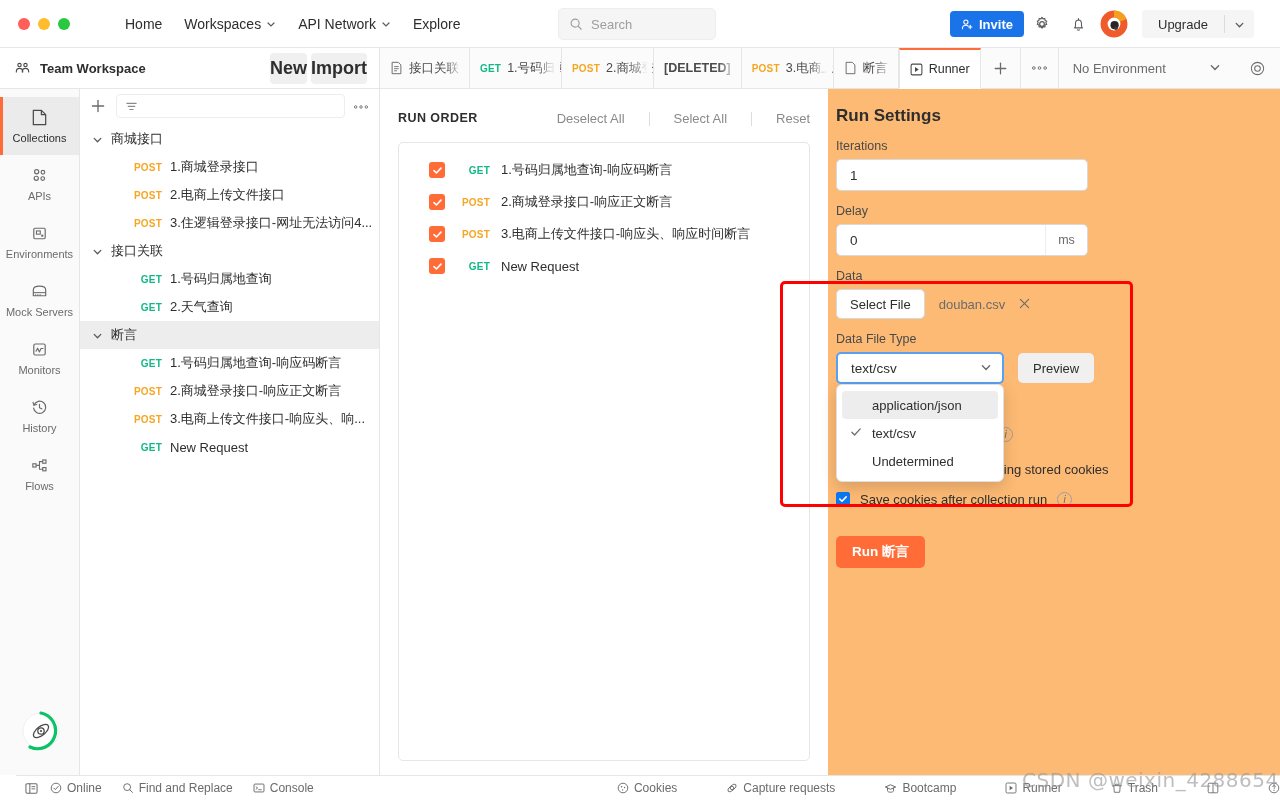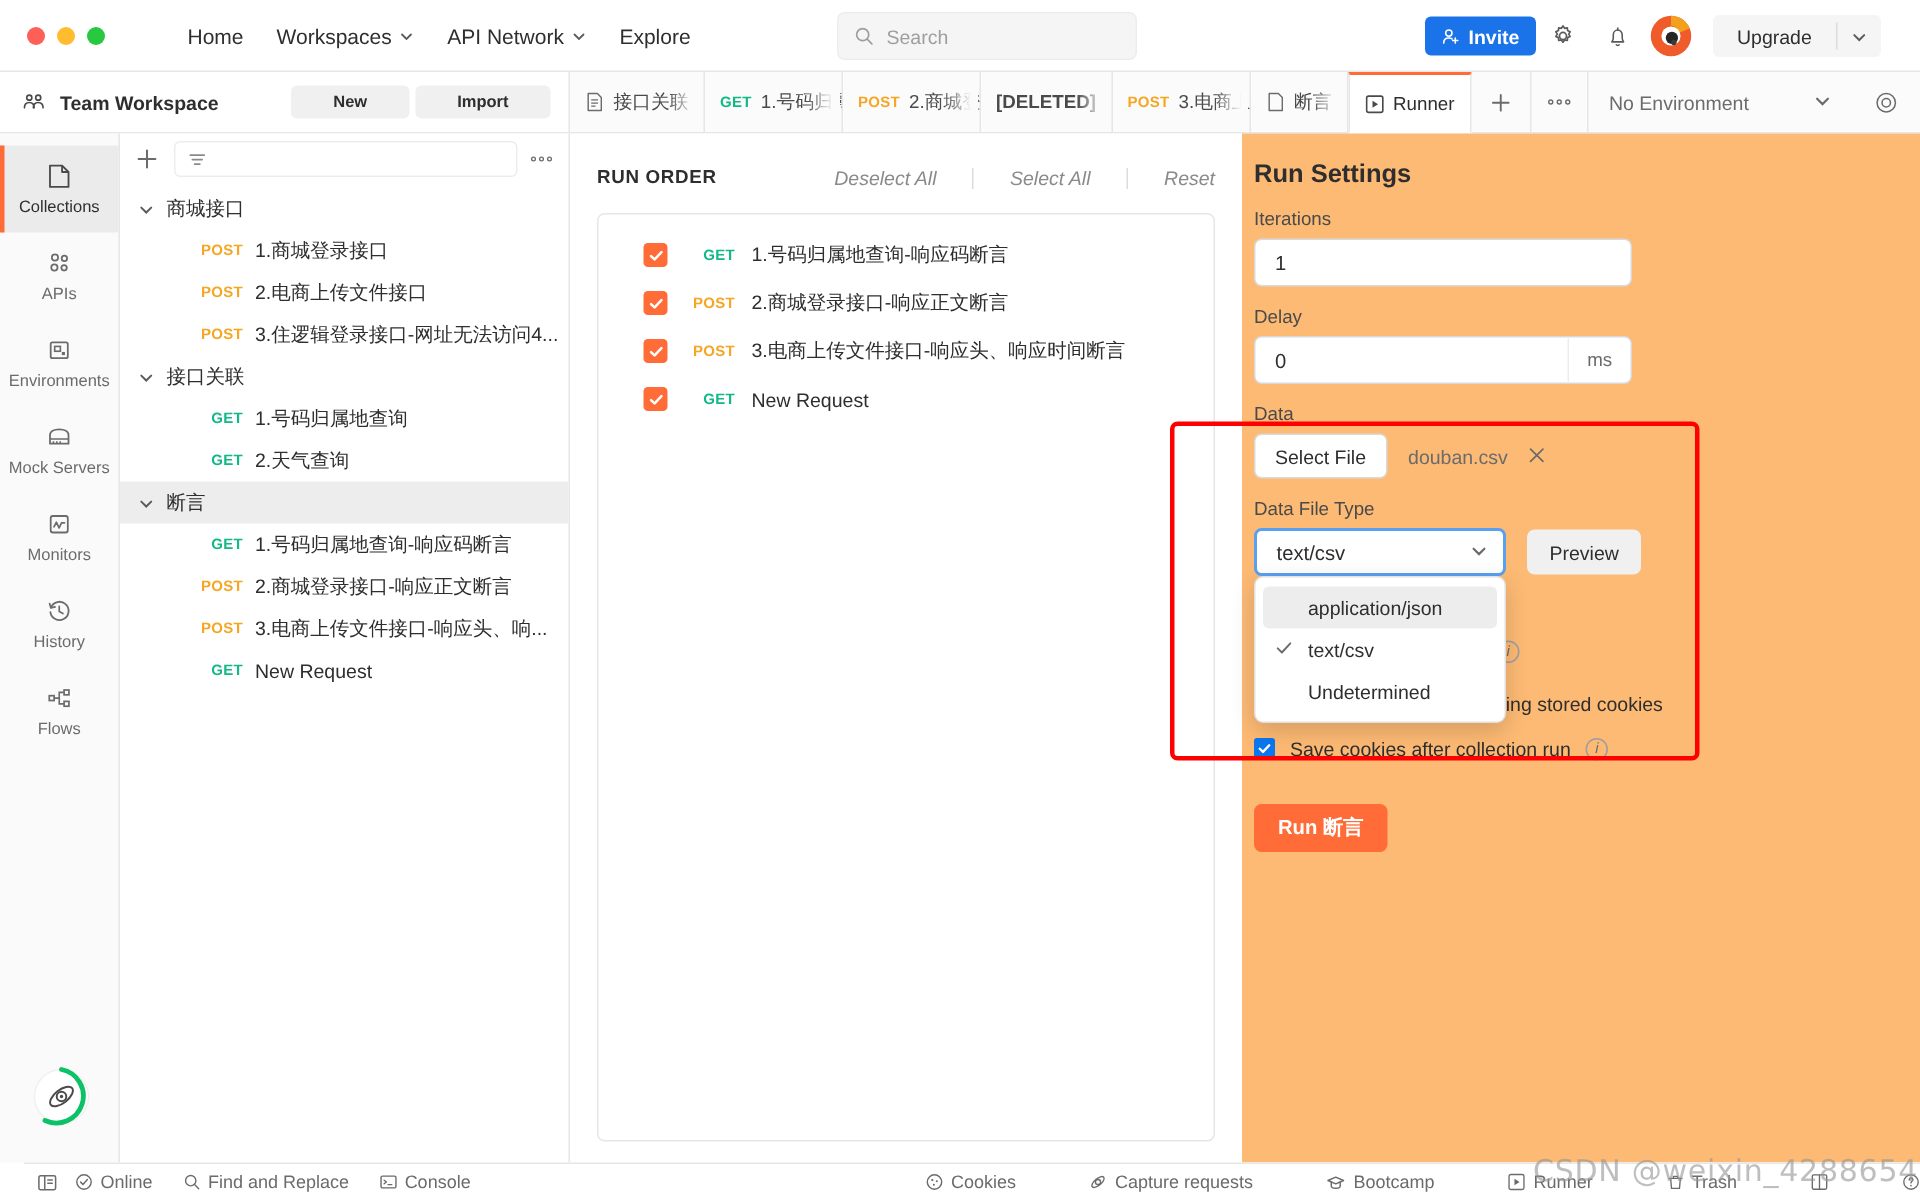--- a/index.html
+++ b/index.html
@@ -23,21 +23,21 @@
   .traffic { display: flex; gap: 8px; padding-left: 18px; }
   .traffic i { width: 12px; height: 12px; border-radius: 50%; display: block; }
   .nav-links { display: flex; align-items: center; gap: 0px; margin-left: 44px; }
   .nav-item {
     display: flex; align-items: center; gap: 5px;
     padding: 6px 11px; font-size: 14px; color: #2e2e2e; cursor: pointer;
     border-radius: 4px; white-space: nowrap;
   }
   .chev-svg { display: block; }
   .searchbox {
-    position: absolute; left: 558px; top: 8px; width: 200px; height: 32px;
+    position: absolute; left: 558px; top: 8px; width: 158px; height: 32px;
     background: #f5f5f5; border: 1px solid #ededed; border-radius: 5px;
     display: flex; align-items: center; gap: 8px; padding: 0 10px; cursor: text;
   }
   .searchbox .ph { color: #9e9e9e; font-size: 13px; }
   .invite-btn {
     position: absolute; left: 950px; top: 11px; height: 26px;
     background: #1a73e8; color: #fff; border-radius: 4px;
     display: flex; align-items: center; gap: 5px; padding: 0 11px;
     font-size: 13px; font-weight: 600; cursor: pointer;
   }
@@ -59,22 +59,22 @@
 
   
   .wsbar {
     position: absolute; top: 48px; left: 0; width: 380px; height: 41px;
     border-bottom: 1px solid #e6e6e6; border-right: 1px solid #e6e6e6;
     background: #fff; display: flex; align-items: center; padding-left: 14px;
   }
   .ws-title { font-size: 13px; font-weight: 700; color: #2e2e2e; margin-left: 9px; }
   .ws-btns { margin-left: auto; display: flex; gap: 4px; padding-right: 12px; }
   .ws-btn {
-    background: #f0f0f0; border-radius: 4px; padding: 5px 28px;
-    font-size: 11px; font-weight: 700; color: #2e2e2e; cursor: pointer;
+    background: #f0f0f0; border-radius: 4px; padding: 5px 0;
+    font-size: 18px; font-weight: 700; color: #2e2e2e; cursor: pointer;
   }
 
   
   .tabstrip {
     position: absolute; top: 48px; left: 380px; width: 900px; height: 41px;
     background: #fbfbfb; border-bottom: 1px solid #e6e6e6;
     display: flex; align-items: stretch;
   }
   .tab {
     display: flex; align-items: center; gap: 6px;
@@ -150,21 +150,21 @@
   }
   .tree-req .verb { width: 30px; text-align: right; flex: none; }
 
   
   .runorder {
     position: absolute; top: 89px; left: 380px; width: 448px; height: 686px;
     background: #fff; padding: 18px 18px 0 18px;
   }
   .ro-head { display: flex; align-items: center; height: 22px; }
   .ro-title { font-size: 12.5px; font-weight: 700; letter-spacing: .45px; color: #2e2e2e; }
-  .ro-actions { margin-left: auto; display: flex; align-items: flex-end; gap: 12px; font-style: italic; }
+  .ro-actions { margin-left: auto; display: flex; align-items: flex-end; gap: 12px; }
   .ro-act { font-size: 13px; color: #8a8a8a; cursor: pointer; padding: 0 12px; }
   .ro-sep { width: 1px; height: 14px; background: #dcdcdc; }
   .ro-box {
     margin-top: 13px; height: 619px; border: 1px solid #e6e6e6;
     border-radius: 5px; padding: 11px 0 0 0; overflow: hidden;
   }
   .ro-row { height: 32px; display: flex; align-items: center; padding-left: 30px; gap: 11px; }
   .cbx {
     width: 16px; height: 16px; border-radius: 3px; background: #ff6c37;
     display: flex; align-items: center; justify-content: center; cursor: pointer; flex: none;

